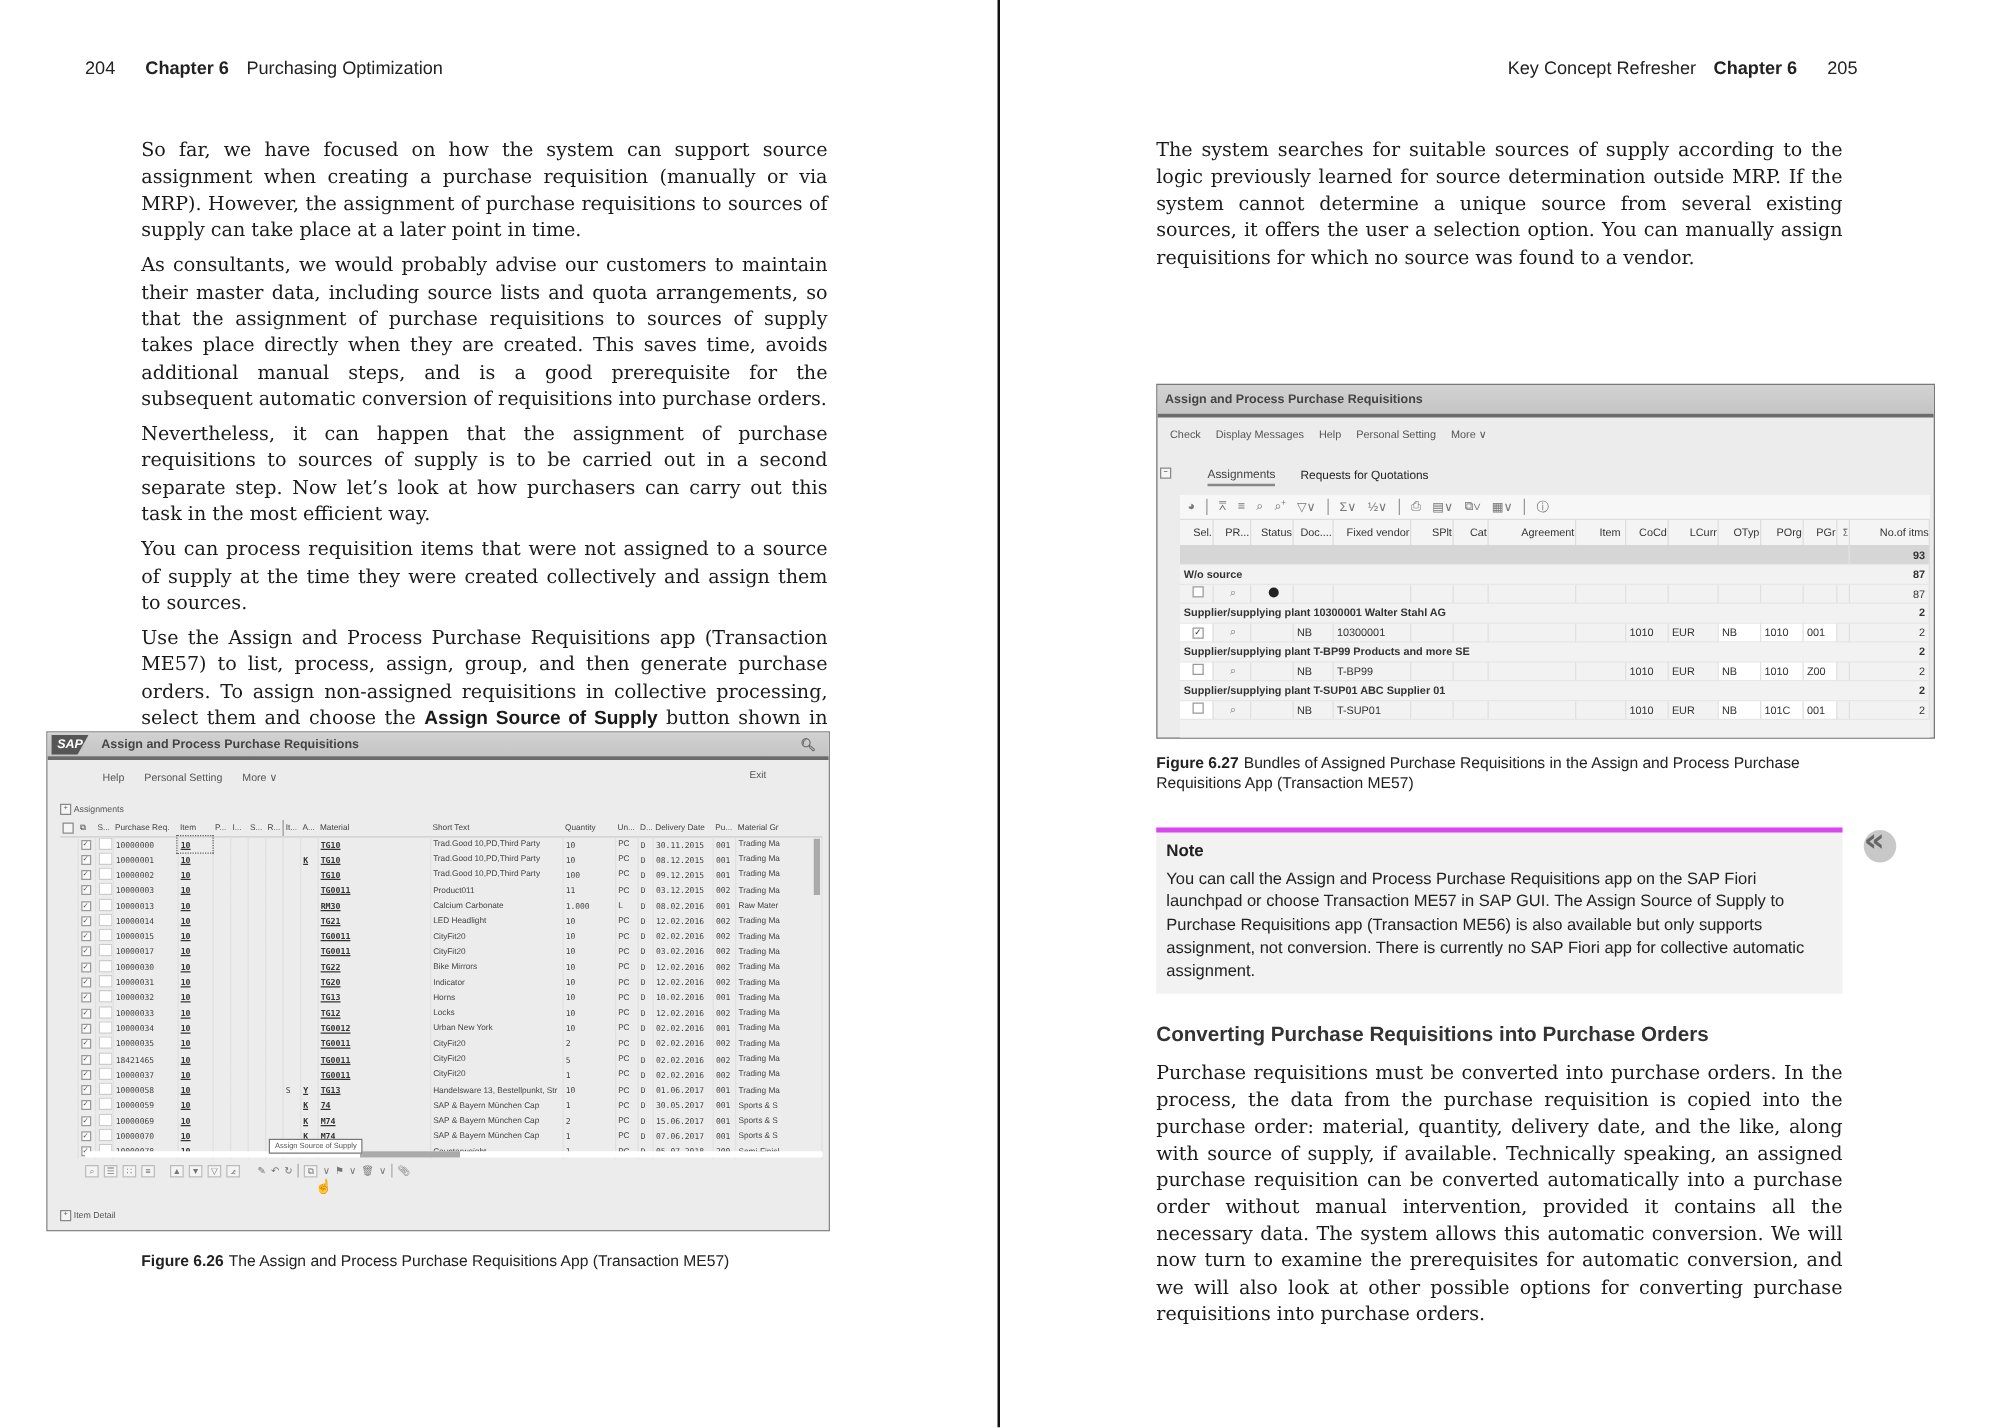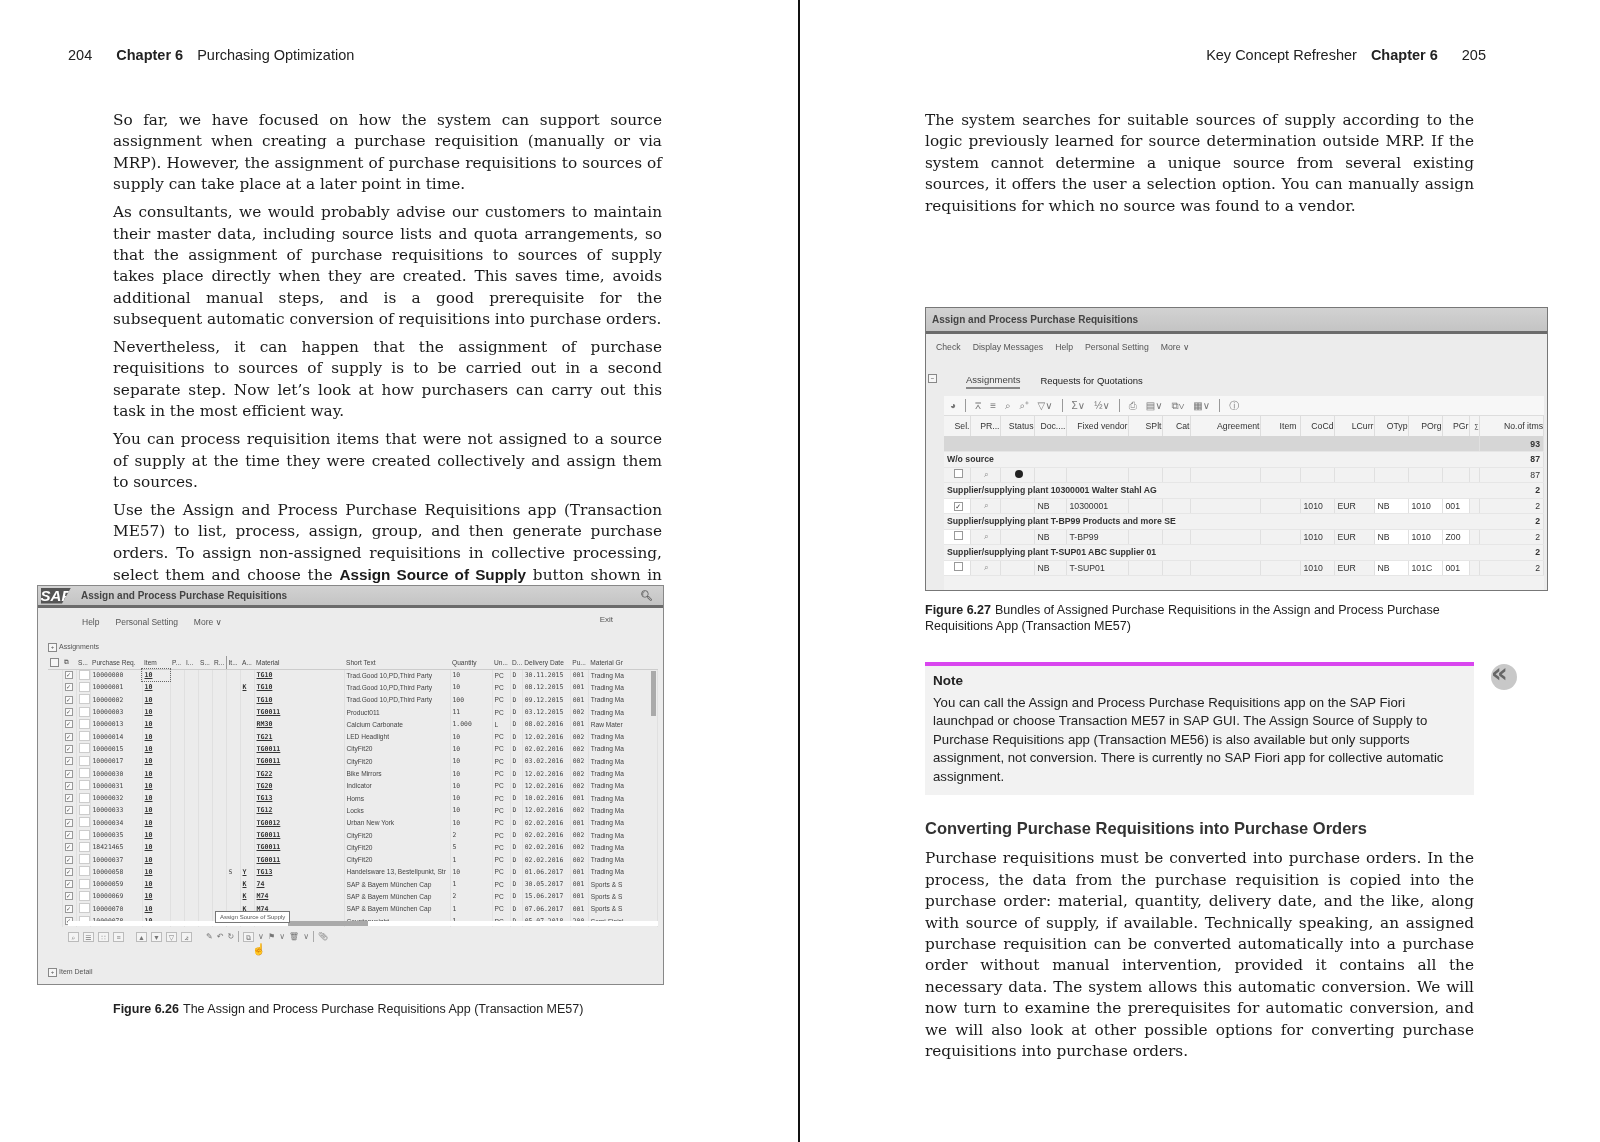--- a/index.html
+++ b/index.html
@@ -21,21 +21,21 @@
   .caption { font-family: "Liberation Sans", sans-serif; font-size: 12.5px; line-height: 16px; color: #222; text-align: left; }
   .caption b { font-weight: bold; margin-right: 4px; }
 
   
   .sap { position: absolute; border: 1px solid #888; background: #ececec; font-family: "Liberation Sans", sans-serif; color: #333; overflow: hidden; }
   .sap .titlebar { height: 22px; background: linear-gradient(#d2d2d2,#c4c4c4); border-bottom: 3px solid #6b6b6b; display: flex; align-items: center; font-weight: bold; font-size: 10px; color: #444; }
   .sap .menu { display: flex; gap: 16px; font-size: 8.5px; color: #555; align-items: center; }
 
   
   #fig26 { left: 37px; top: 585px; width: 627px; height: 400px; }
-  #fig26 .logo { width: 30px; height: 16px; margin: 0 10px 0 3px; background: #555; color: #fff; font-size: 15px; font-style: italic; display: flex; align-items: center; justify-content: center; clip-path: polygon(0 0,100% 0,70% 100%,0 100%); }
+  #fig26 .logo { width: 30px; height: 16px; margin: 0 10px 0 3px; background: #555; color: #fff; font-size: 10px; font-style: italic; display: flex; align-items: center; justify-content: center; clip-path: polygon(0 0,100% 0,70% 100%,0 100%); }
   #fig26 .search { margin-left: auto; margin-right: 10px; font-size: 10px; color: #666; }
   #fig26 .menu { padding: 6px 0 0 44px; height: 22px; }
   #fig26 .exit { position: absolute; right: 50px; top: 29px; font-size: 8px; color: #555; }
   #fig26 .assign-lbl { position: absolute; left: 10px; top: 57px; font-size: 7px; color: #555; }
   .sq { display: inline-block; width: 9px; height: 9px; border: 1px solid #888; vertical-align: middle; margin-right: 2px; background: #f6f6f6; font-size: 6px; line-height: 7px; text-align: center; }
   #fig26 table { position: absolute; left: 10px; top: 70px; border-collapse: collapse; font-size: 6.6px; color: #444; width: 610px; }
   #fig26 th { text-align: left; font-weight: normal; height: 13px; border-bottom: 1px solid #ccc; padding-left: 2px; white-space: nowrap; }
   #fig26 td { height: 12.3px; padding-left: 2px; white-space: nowrap; overflow: hidden; border-right: 1px solid #e0e0e0; }
   #fig26 td.mono { font-family: "DejaVu Sans Mono", monospace; font-size: 6.4px; }
   #fig26 td.u { text-decoration: underline; font-family: "DejaVu Sans Mono", monospace; font-weight: bold; color: #333; }

